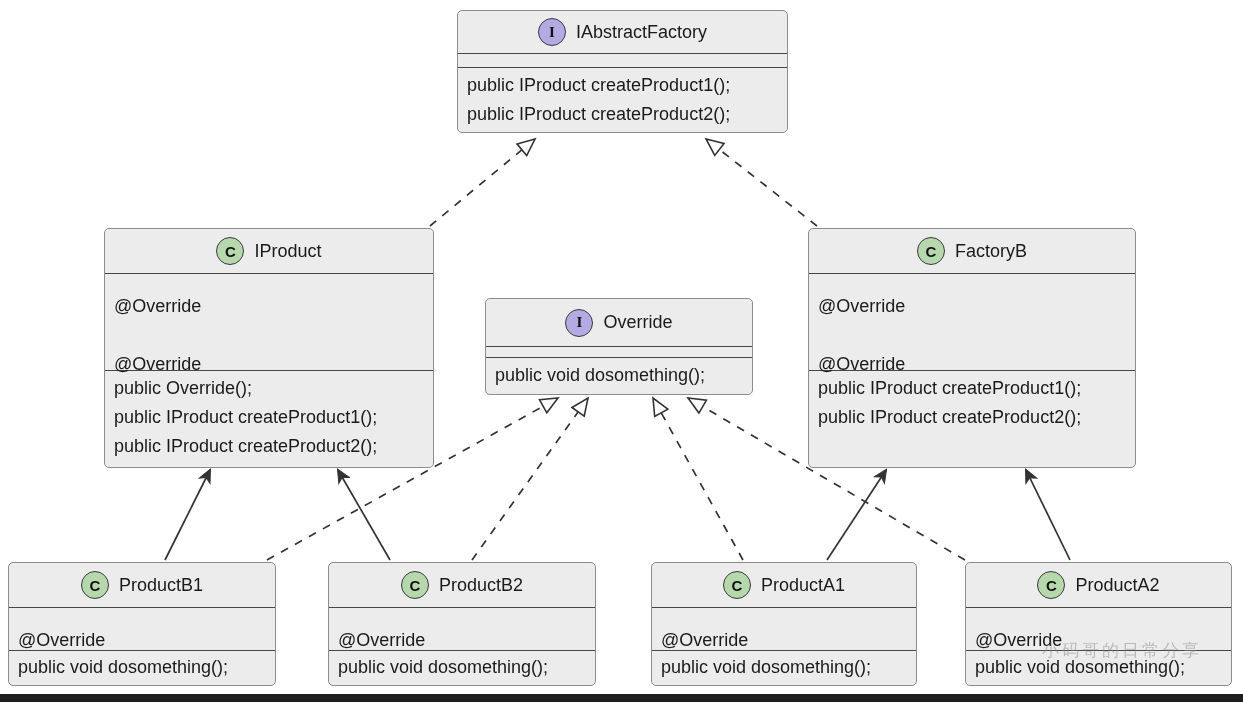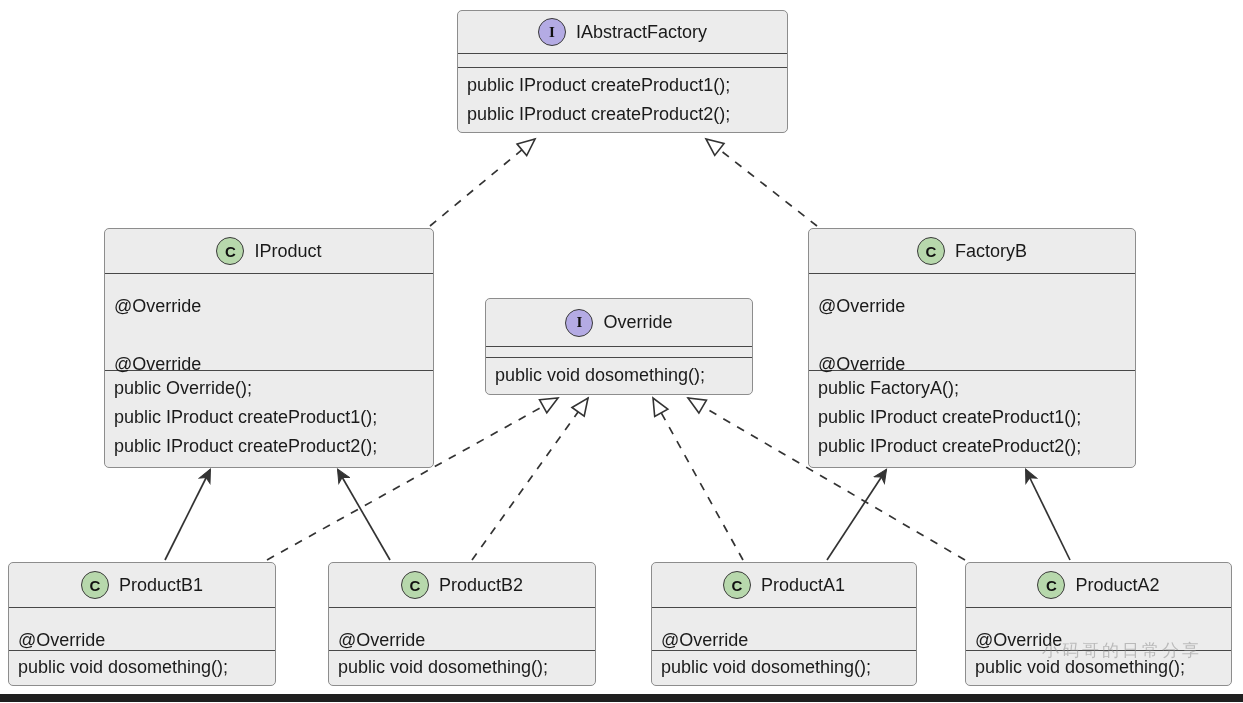--- a/index.html
+++ b/index.html
@@ -132,21 +132,20 @@
     <div class="uml-header">
       <span class="badge class-badge">C</span>
       <span class="uml-title">FactoryB</span>
     </div>
     <div class="uml-fields">
       <div class="code-line">@Override</div>
       <div class="code-line"></div>
       <div class="code-line">@Override</div>
     </div>
     <div class="uml-methods">
-      <div class="code-line">public FactoryA();</div>
       <div class="code-line">public IProduct createProduct1();</div>
       <div class="code-line">public IProduct createProduct2();</div>
     </div>
   </div>
 
   <div class="uml-box" id="box-pb1">
     <div class="uml-header">
       <span class="badge class-badge">C</span>
       <span class="uml-title">ProductB1</span>
     </div>

